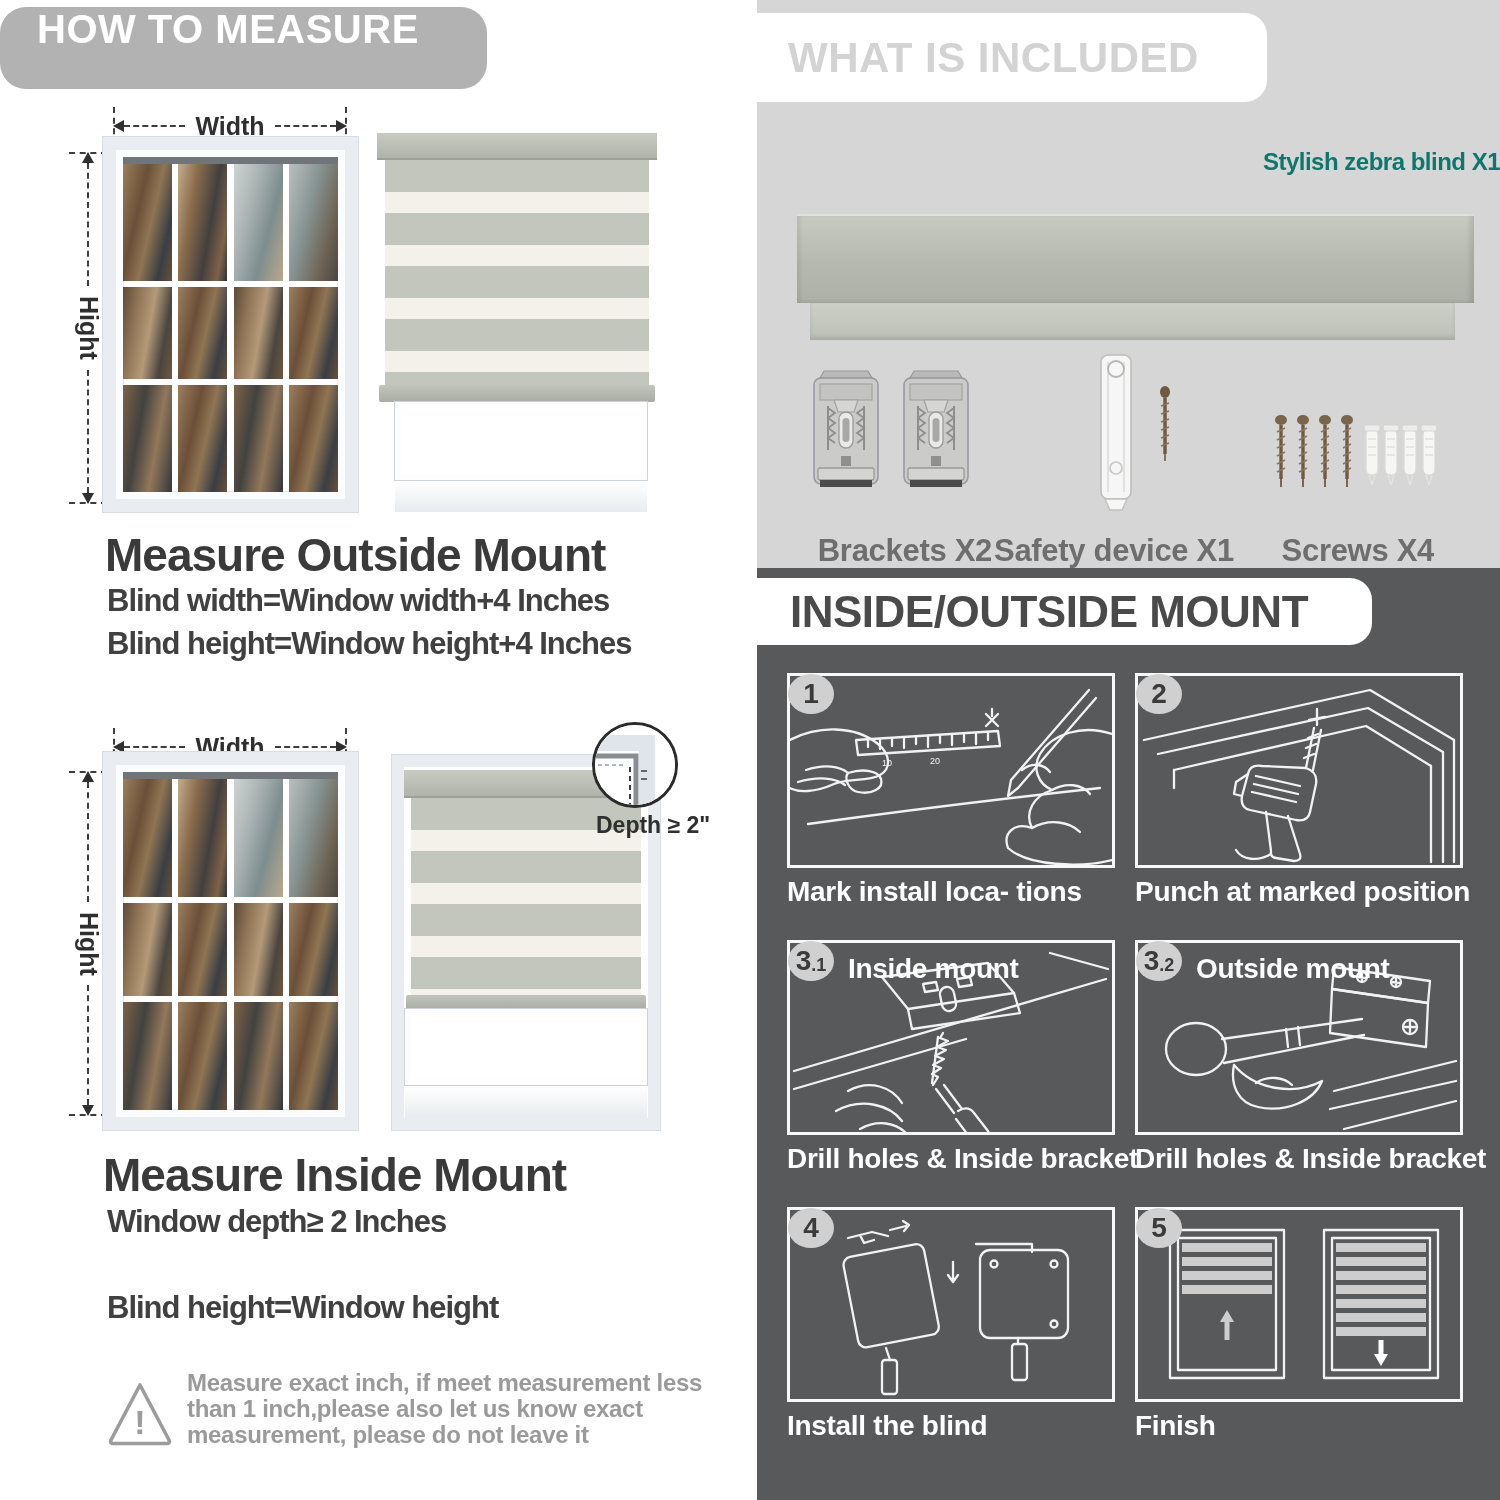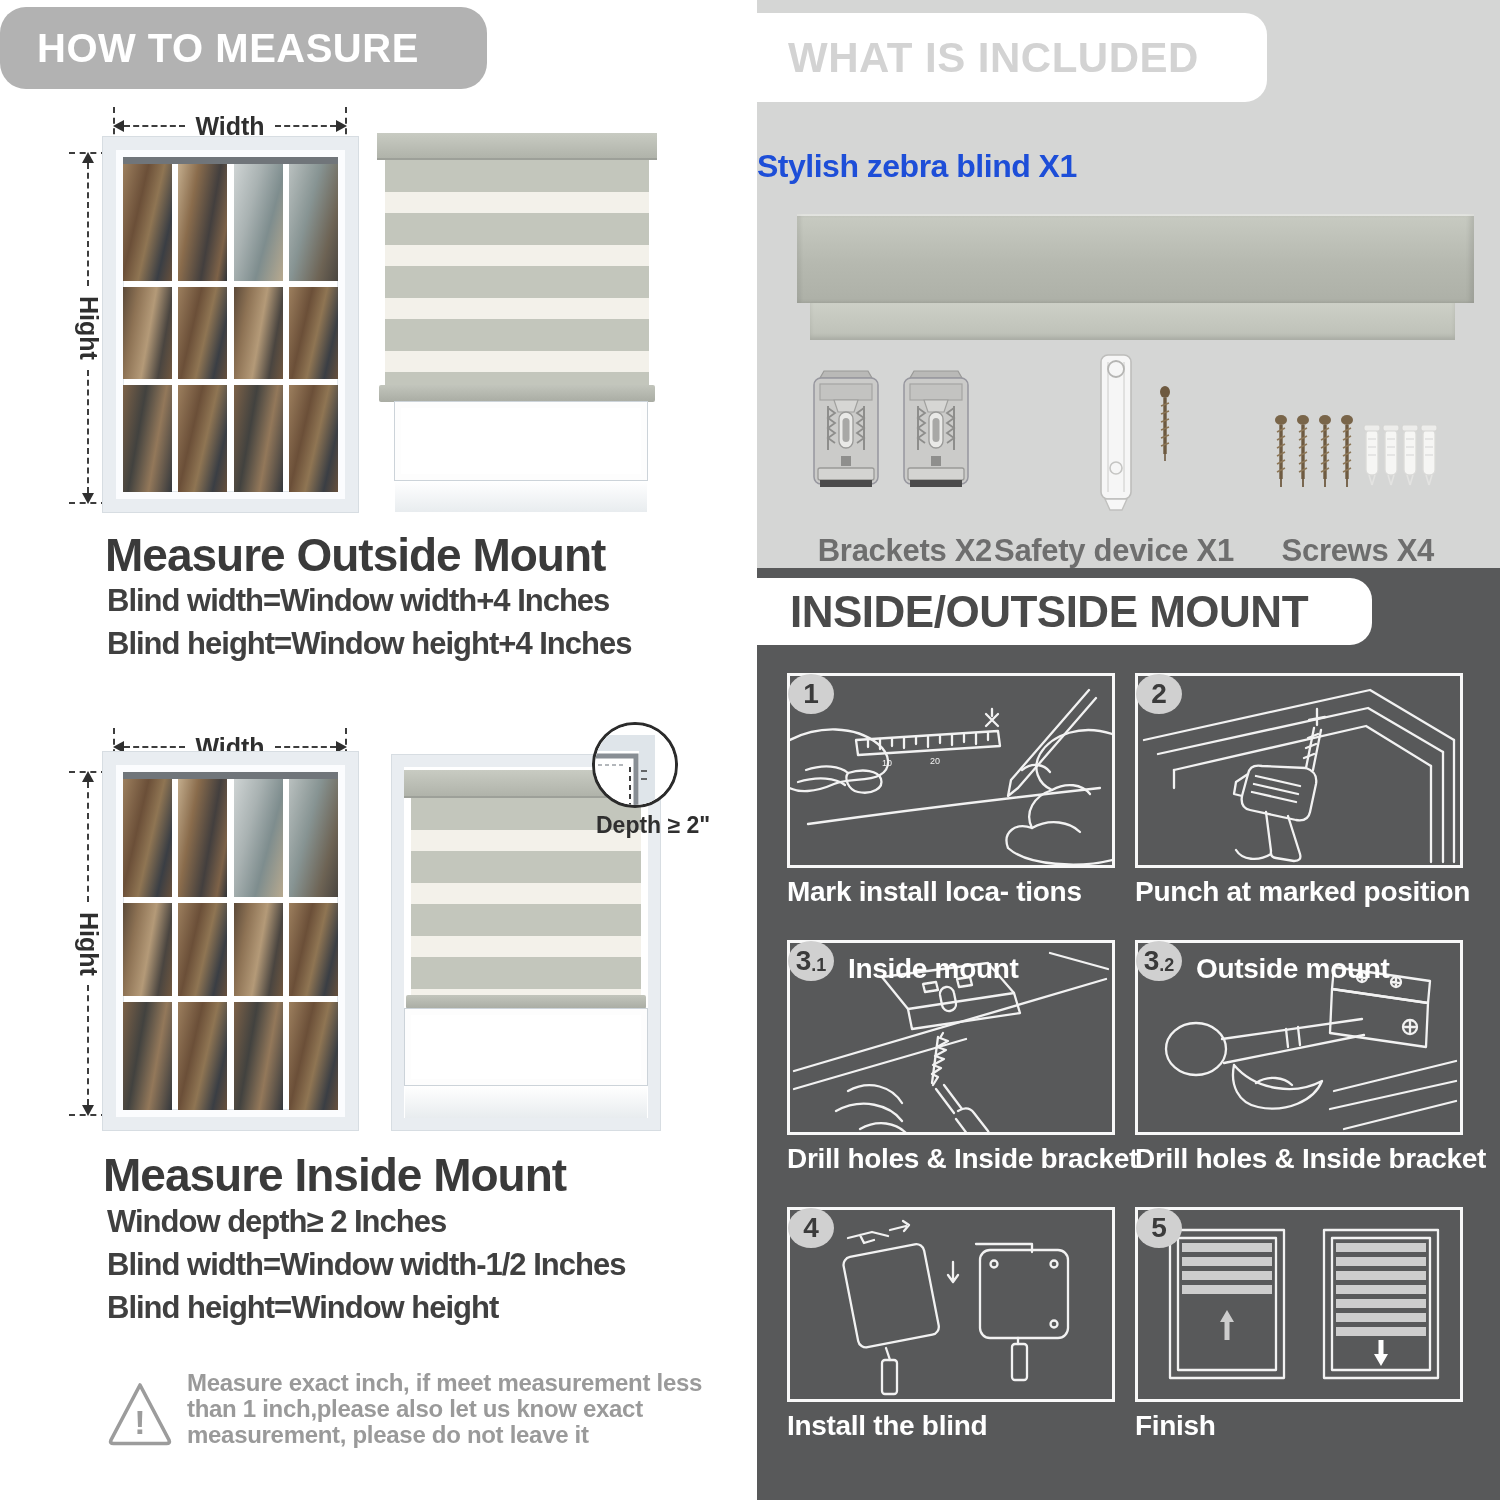--- a/index.html
+++ b/index.html
@@ -3,21 +3,21 @@
 <meta charset="utf-8">
 <style>
   html,body{margin:0;padding:0;background:#fff;}
   #canvas{position:relative;width:1500px;height:1500px;background:#ffffff;overflow:hidden;
           font-family:"Liberation Sans",sans-serif;}
   [data-name]{box-sizing:border-box;}
   .abs{position:absolute;}
 
   
   .hdr-box{left:0;top:7px;width:487px;height:82px;background:#b2b2b2;border-radius:26px;
-           display:flex;align-items:center;padding-left:37px;}
+           display:flex;align-items:flex-start;padding-left:37px;}
   .hdr-box span{font-size:40px;font-weight:bold;color:#ffffff;letter-spacing:.5px;}
 
   
   .harrow{display:flex;align-items:center;height:18px;}
   .harrow .dash{flex:1;height:0;border-top:2px dashed #3d3d3d;}
   .harrow .alabel{font-size:25px;font-weight:bold;color:#2f2f2f;padding:0 10px;white-space:nowrap;}
   .harrow::before,.harrow::after{content:"";position:absolute;top:-10px;height:38px;border-left:2px dashed #3d3d3d;}
   .harrow::before{left:0;}
   .harrow::after{right:0;}
   .ah{width:0;height:0;border-style:solid;flex:none;}
@@ -62,22 +62,22 @@
 
   .sec-title{font-size:46px;font-weight:bold;color:#3a3a3a;letter-spacing:-1px;white-space:nowrap;}
   .sec-line{font-size:31px;font-weight:bold;color:#404040;letter-spacing:-1px;white-space:nowrap;}
   .note-line{font-size:24px;font-weight:bold;color:#9a9a9a;letter-spacing:-.3px;line-height:26px;white-space:nowrap;}
 
   
   .panel-top{left:757px;top:0;width:743px;height:568px;background:#d5d6d5;}
   .inc-box{position:absolute;left:-30px;top:13px;width:540px;height:89px;background:#ffffff;
            border-radius:0 22px 22px 0;display:flex;align-items:center;padding-left:61px;}
   .inc-box span{font-size:42px;font-weight:bold;color:#d3d3d3;letter-spacing:.5px;}
-  .blind-lbl{position:absolute;left:0;top:148px;width:100%;text-align:left;
-             font-size:32px;font-weight:bold;color:#1d4ed8;letter-spacing:-.5px;}
+  .blind-lbl{position:absolute;left:0;top:148px;width:100%;text-align:right;
+             font-size:24px;font-weight:bold;color:#0f766e;letter-spacing:-.5px;}
   .rail-main{position:absolute;left:40px;top:214px;width:677px;height:89px;
              background:linear-gradient(180deg,#c8cbc2 0%,#b6b9b0 55%,#adb0a7 100%);
              box-shadow:inset 0 2px 0 rgba(255,255,255,.55),inset -4px 0 5px rgba(0,0,0,.10),inset 4px 0 3px rgba(0,0,0,.06);}
   .rail-sub{position:absolute;left:53px;top:303px;width:645px;height:37px;
             background:linear-gradient(180deg,#cdd0c7,#bcbfb6);box-shadow:inset 0 -3px 4px rgba(0,0,0,.10);}
   .item-lbl{position:absolute;top:533px;font-size:31px;font-weight:bold;color:#6e6e6e;
             text-align:right;letter-spacing:-.3px;white-space:nowrap;}
 
   
   .panel-dark{left:757px;top:568px;width:743px;height:932px;background:#58595a;}
@@ -218,21 +218,20 @@
       <path d="M-4,31 L41,31 L41,84" stroke="#888e94" stroke-width="5" fill="none"></path>
       <path d="M35,42 L35,84" stroke="#3c3c3c" stroke-width="2" stroke-dasharray="5,4" fill="none"></path>
       <path d="M-4,40 L28,40" stroke="#9aa0a5" stroke-width="1.6" stroke-dasharray="4,3" fill="none"></path>
       <path d="M46,46 l6,0 m-6,8 l6,0" stroke="#3c3c3c" stroke-width="1.6" fill="none"></path>
     </svg>
   </div>
   <div class="abs depth-lbl" style="left:596px;top:812px;" data-name="depth-label">Depth ≥ 2"</div>
 
   <div class="abs sec-title" style="left:103px;top:1148px;" data-name="inside-mount-title">Measure Inside Mount</div>
   <div class="abs sec-line" style="left:107px;top:1204px;" data-name="inside-mount-line1">Window depth≥ 2 Inches</div>
-  <div class="abs sec-line" style="left:107px;top:1247px;" data-name="inside-mount-line2">Blind width=Window width-1/2 Inches</div>
   <div class="abs sec-line" style="left:107px;top:1290px;" data-name="inside-mount-line3">Blind height=Window height</div>
 
   <svg class="abs" style="left:107px;top:1380px;" width="66" height="68" viewBox="0 0 66 68" data-name="warning-triangle-icon">
     <path d="M33,5 L62,60 Q63.5,63.5 59.5,63.5 L6.5,63.5 Q2.5,63.5 4,60 Z" fill="none" stroke="#9c9c9c" stroke-width="3.6" stroke-linejoin="round"></path>
     <text x="33" y="54" text-anchor="middle" font-size="34" font-weight="bold" fill="#9c9c9c" font-family="Liberation Sans, sans-serif">!</text>
   </svg>
   <div class="abs" style="left:187px;top:1370px;" data-name="measure-note">
     <div class="note-line" data-name="note-line">Measure exact inch, if meet measurement less</div>
     <div class="note-line" data-name="note-line">than 1 inch,please also let us know exact</div>
     <div class="note-line" data-name="note-line">measurement, please do not leave it</div>

